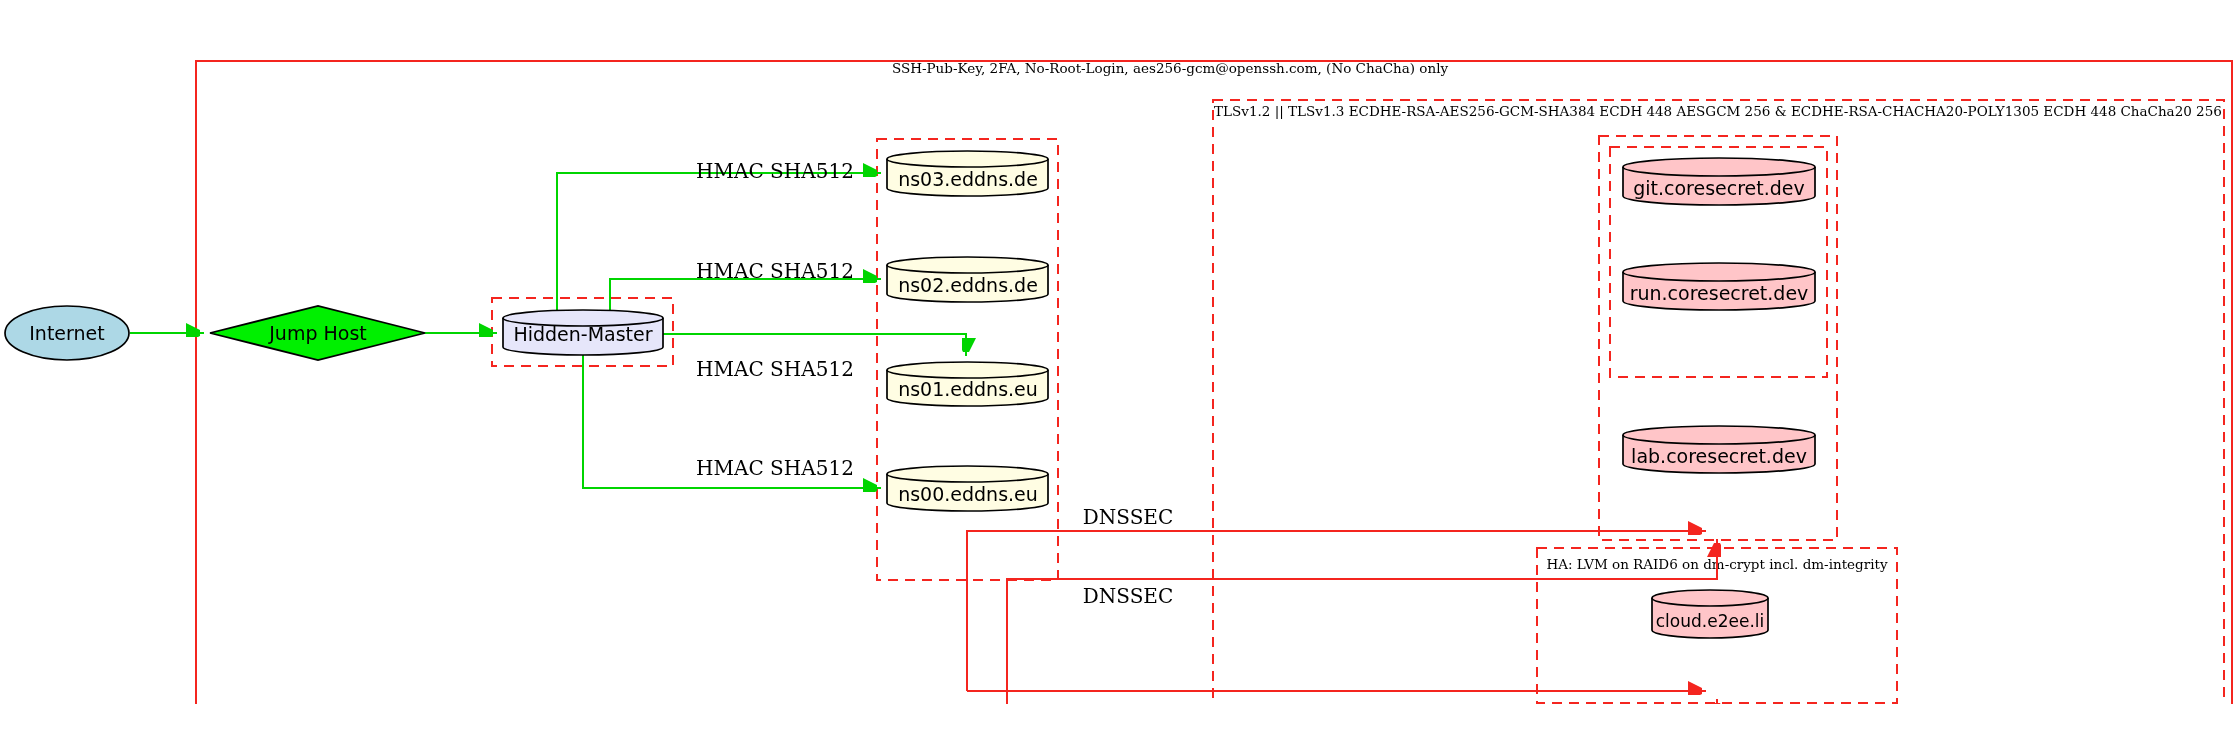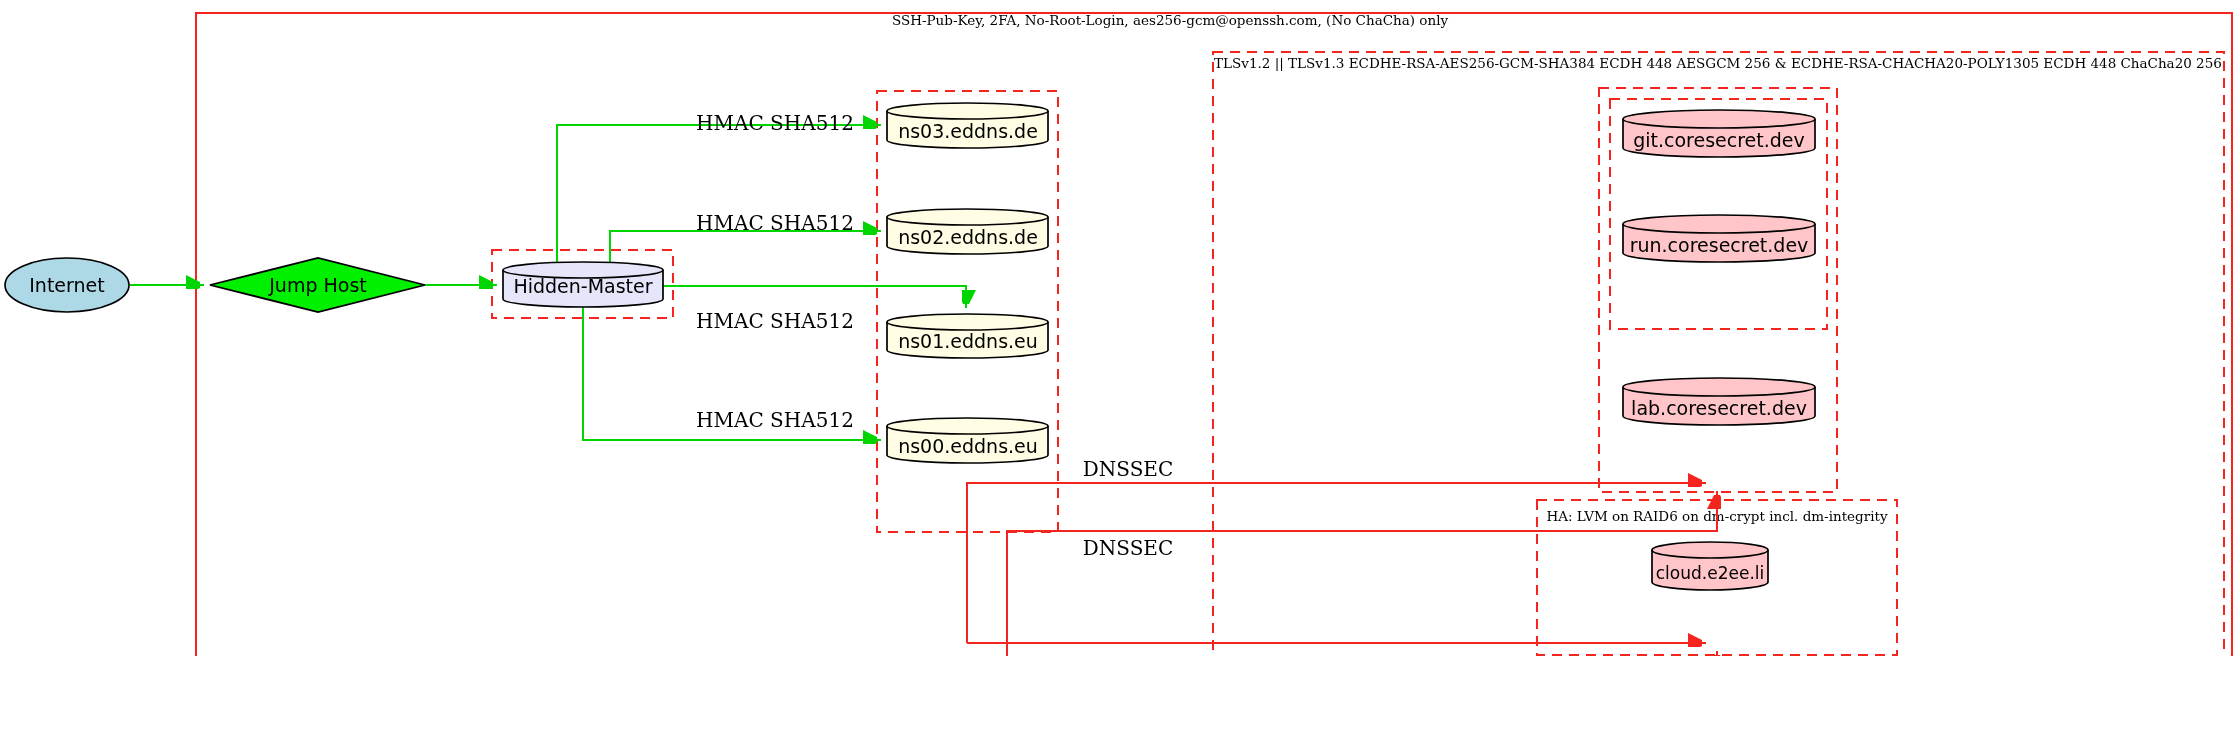--- a/index.html
+++ b/index.html
@@ -1,16 +1,16 @@
 <!DOCTYPE html>
 <html><head>
 <meta charset="utf-8">
 <style>
   html,body{margin:0;padding:0;background:#ffffff;}
-  .stage{position:relative;width:2240px;height:656px;background:#fff;overflow:hidden;}
+  .stage{position:relative;width:2240px;height:656px;background:#fff;overflow:hidden;margin-top:48px;}
   svg{display:block;}
   text{fill:#000;}
   .node-label{font-family:"DejaVu Sans","Liberation Sans",sans-serif;font-size:19px;text-anchor:middle;}
   .node-label-sm{font-family:"DejaVu Sans","Liberation Sans",sans-serif;font-size:17px;text-anchor:middle;}
   .edge-label{font-family:"DejaVu Serif","Liberation Serif",serif;font-size:20px;text-anchor:middle;}
   .cluster-label{font-family:"DejaVu Serif","Liberation Serif",serif;font-size:13.5px;text-anchor:middle;}
   .cluster-box{fill:none;stroke:#f4251f;stroke-width:2;stroke-dasharray:10 7;}
   .outer-box{fill:none;stroke:#f4251f;stroke-width:2;}
   .red-edge{fill:none;stroke:#f4251f;stroke-width:2;}
   .green-edge{fill:none;stroke:#00d500;stroke-width:2;}

